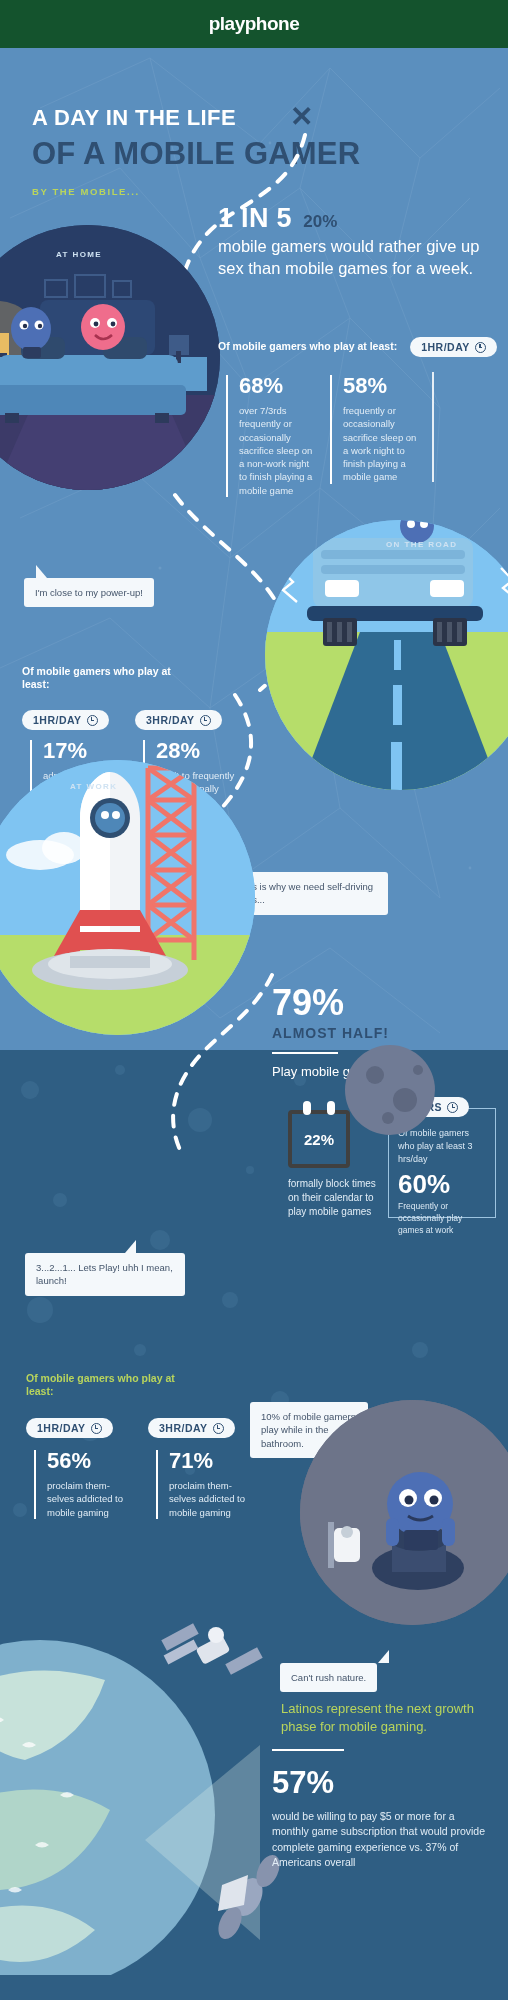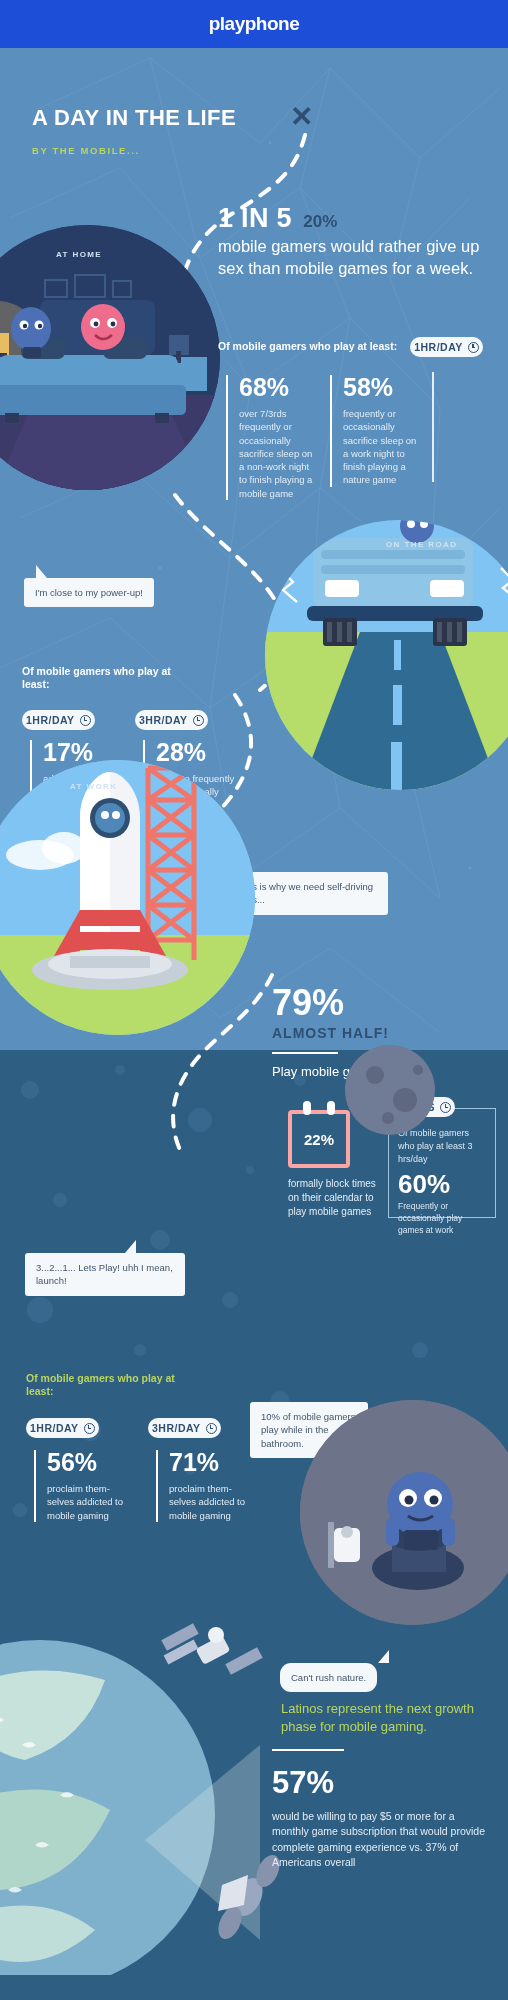--- a/index.html
+++ b/index.html
@@ -8,21 +8,21 @@
     margin: 0 auto;
     font-family: "Liberation Sans", sans-serif;
     background: #5b8fbe;
     overflow-x: hidden;
   }
   .page { position: relative; width: 508px; height: 2000px; overflow: hidden; }
 
   
   .topbar {
     position: absolute; top: 0; left: 0; width: 508px; height: 48px;
-    background: #1d4ed8; display: flex; align-items: center; justify-content: center;
+    background: #14532d; display: flex; align-items: center; justify-content: center;
   }
   .logo {
     color: #ffffff; font-size: 19px; font-weight: bold; letter-spacing: -0.5px;
   }
 
   
   .band { position: absolute; left: 0; width: 508px; }
   .band-hero   { top: 48px;   height: 1002px; background: #5b8fbe; }
   .band-space  { top: 1050px; height: 950px;  background: #2f5e83; }
 
@@ -76,38 +76,38 @@
   }
 
   
   .prompt {
     color: #ffffff; font-size: 10.5px; font-weight: bold; line-height: 1.28;
   }
   .prompt.green { color: #b9d55c; }
   .pill {
     display: inline-flex; align-items: center; gap: 5px;
     background: #f4f8fb; color: #2f4f72; border-radius: 14px;
-    padding: 4px 4px; font-size: 10.5px; font-weight: bold; letter-spacing: .5px;
+    padding: 4px 11px; font-size: 10.5px; font-weight: bold; letter-spacing: .5px;
   }
   .pill .clock {
     width: 11px; height: 11px; border: 1.5px solid #2f4f72; border-radius: 50%;
     position: relative; display: inline-block;
   }
   .pill .clock::before {
     content: ""; position: absolute; left: 3.5px; top: 1.5px;
     width: 1.3px; height: 3.5px; background: #2f4f72;
   }
   .pill .clock::after {
     content: ""; position: absolute; left: 3.5px; top: 4px;
     width: 3px; height: 1.3px; background: #2f4f72;
   }
 
   
   .statcol { position: absolute; padding-left: 11px; border-left: 2px solid #ffffff; }
-  .statnum { color: #ffffff; font-size: 25px; font-weight: bold; line-height: 1; }
+  .statnum { color: #ffffff; font-size: 22px; font-weight: bold; line-height: 1; }
   .statdesc { color: #e2edf6; font-size: 9.5px; line-height: 1.4; margin-top: 7px; }
 
   
   .bubble {
     position: absolute; background: #f4f8fb; color: #44556b;
     font-size: 9.5px; line-height: 1.4; padding: 8px 11px; border-radius: 3px;
     max-width: 160px;
   }
   .bubble .tail {
     position: absolute; width: 0; height: 0;
@@ -119,21 +119,21 @@
   .work-num { color: #ffffff; font-size: 36px; font-weight: bold; line-height: 1; }
   .work-sub {
     color: #2f4f72; font-size: 14px; font-weight: bold; letter-spacing: 1px;
     margin-top: 4px;
   }
   .rule { width: 66px; height: 2px; background: #ffffff; margin: 11px 0 10px; }
   .work-lead { color: #ffffff; font-size: 13px; }
 
   .cal-wrap { position: absolute; left: 288px; top: 1100px; width: 90px; }
   .calendar {
-    width: 62px; height: 58px; border: 4px solid #fca5a5; border-radius: 4px;
+    width: 62px; height: 58px; border: 4px solid #404040; border-radius: 4px;
     position: relative; display: flex; align-items: center; justify-content: center;
     margin-top: 10px;
   }
   .calendar::before, .calendar::after {
     content: ""; position: absolute; top: -13px; width: 8px; height: 14px;
     background: #ffffff; border-radius: 4px;
   }
   .calendar::before { left: 11px; }
   .calendar::after  { right: 11px; }
   .cal-pct { color: #ffffff; font-size: 15px; font-weight: bold; }
@@ -226,20 +226,21 @@
         <circle cx="20" cy="460" r="7"></circle>
           <circle cx="280" cy="350" r="9"></circle>
         <circle cx="350" cy="420" r="6"></circle>
           <circle cx="420" cy="300" r="8"></circle>
       </g>
     </svg>
   </div>
 
   <div class="title-wrap">
     <div class="t-line1">A DAY IN THE LIFE</div>
+    <div class="t-line2">OF A MOBILE GAMER</div>
     <div class="t-sub">BY THE MOBILE...</div>
   </div>
   <div class="x-mark">✕</div>
 
   <svg class="dashpath" width="508" height="1300" viewBox="0 0 508 1300">
     <g stroke="#ffffff" stroke-width="4" fill="none" stroke-dasharray="11 11" stroke-linecap="round">
       <path d="M305 95 C295 135, 270 150, 230 175 C190 200, 175 240, 180 285 C185 330, 160 355, 130 390"></path>
       <path d="M175 455 C205 495, 250 520, 275 560 C300 600, 290 625, 260 650"></path>
       <path d="M235 655 C265 700, 250 740, 215 775 C185 805, 180 835, 200 870"></path>
       <path d="M272 935 C255 970, 230 985, 205 1010 C175 1040, 165 1075, 180 1110"></path>
@@ -309,21 +310,21 @@
       <span class="clock"></span>
     </div>
   </div>
 
   <div class="statcol" style="left:226px; top:375px; width:92px;">
     <div class="statnum">68%</div>
     <div class="statdesc">over 7/3rds frequently or occasionally sacrifice sleep on a non-work night to finish playing a mobile game</div>
   </div>
   <div class="statcol" style="left:330px; top:375px; width:92px;">
     <div class="statnum">58%</div>
-    <div class="statdesc">frequently or occasionally sacrifice sleep on a work night to finish playing a nature game</div>
+    <div class="statdesc">frequently or occasionally sacrifice sleep on a work night to finish playing a mobile game</div>
   </div>
   <div style="position:absolute; left:432px; top:372px; width:2px; height:110px; background:#ffffff; opacity:.85;"></div>
 
   <div class="bubble" style="left:24px; top:578px;">
     <span class="tail" style="left:12px; top:-13px;"></span>
     <span>I'm close to my power-up!</span>
   </div>
 
   <div class="scene scene-road">
     <svg width="270" height="270" viewBox="0 0 270 270">
@@ -531,21 +532,21 @@
     <circle cx="66" cy="30" r="8" fill="#eef1f6"></circle>
   </svg>
 
   <svg style="position:absolute; left:200px; top:1845px;" width="100" height="110" viewBox="0 0 100 110">
     <ellipse cx="48" cy="52" rx="13" ry="20" fill="#9aa7c0" transform="rotate(25 48 52)"></ellipse>
     <ellipse cx="30" cy="78" rx="10" ry="17" fill="#8793ad" transform="rotate(25 30 78)"></ellipse>
     <ellipse cx="68" cy="26" rx="10" ry="17" fill="#8793ad" transform="rotate(25 68 26)"></ellipse>
     <polygon points="22,40 48,30 44,60 18,66" fill="#dfe4ec"></polygon>
   </svg>
 
-  <div class="bubble" style="left:280px; top:1663px;border-radius:11px;">
+  <div class="bubble" style="left:280px; top:1663px;">
     <span class="tail" style="left:98px; top:-13px; border-left:none; border-right:11px solid #f4f8fb;"></span>
     <span>Can't rush nature.</span>
   </div>
 
   <div class="latinos">
     <div class="latinos-head">Latinos represent the next growth phase for mobile gaming.</div>
     <div class="rule" style="width:72px; margin:14px 0 16px;"></div>
     <div class="latinos-num">57%</div>
     <div class="latinos-desc">would be willing to pay $5 or more for a monthly game subscription that would provide complete gaming experience vs. 37% of Americans overall</div>
   </div>

